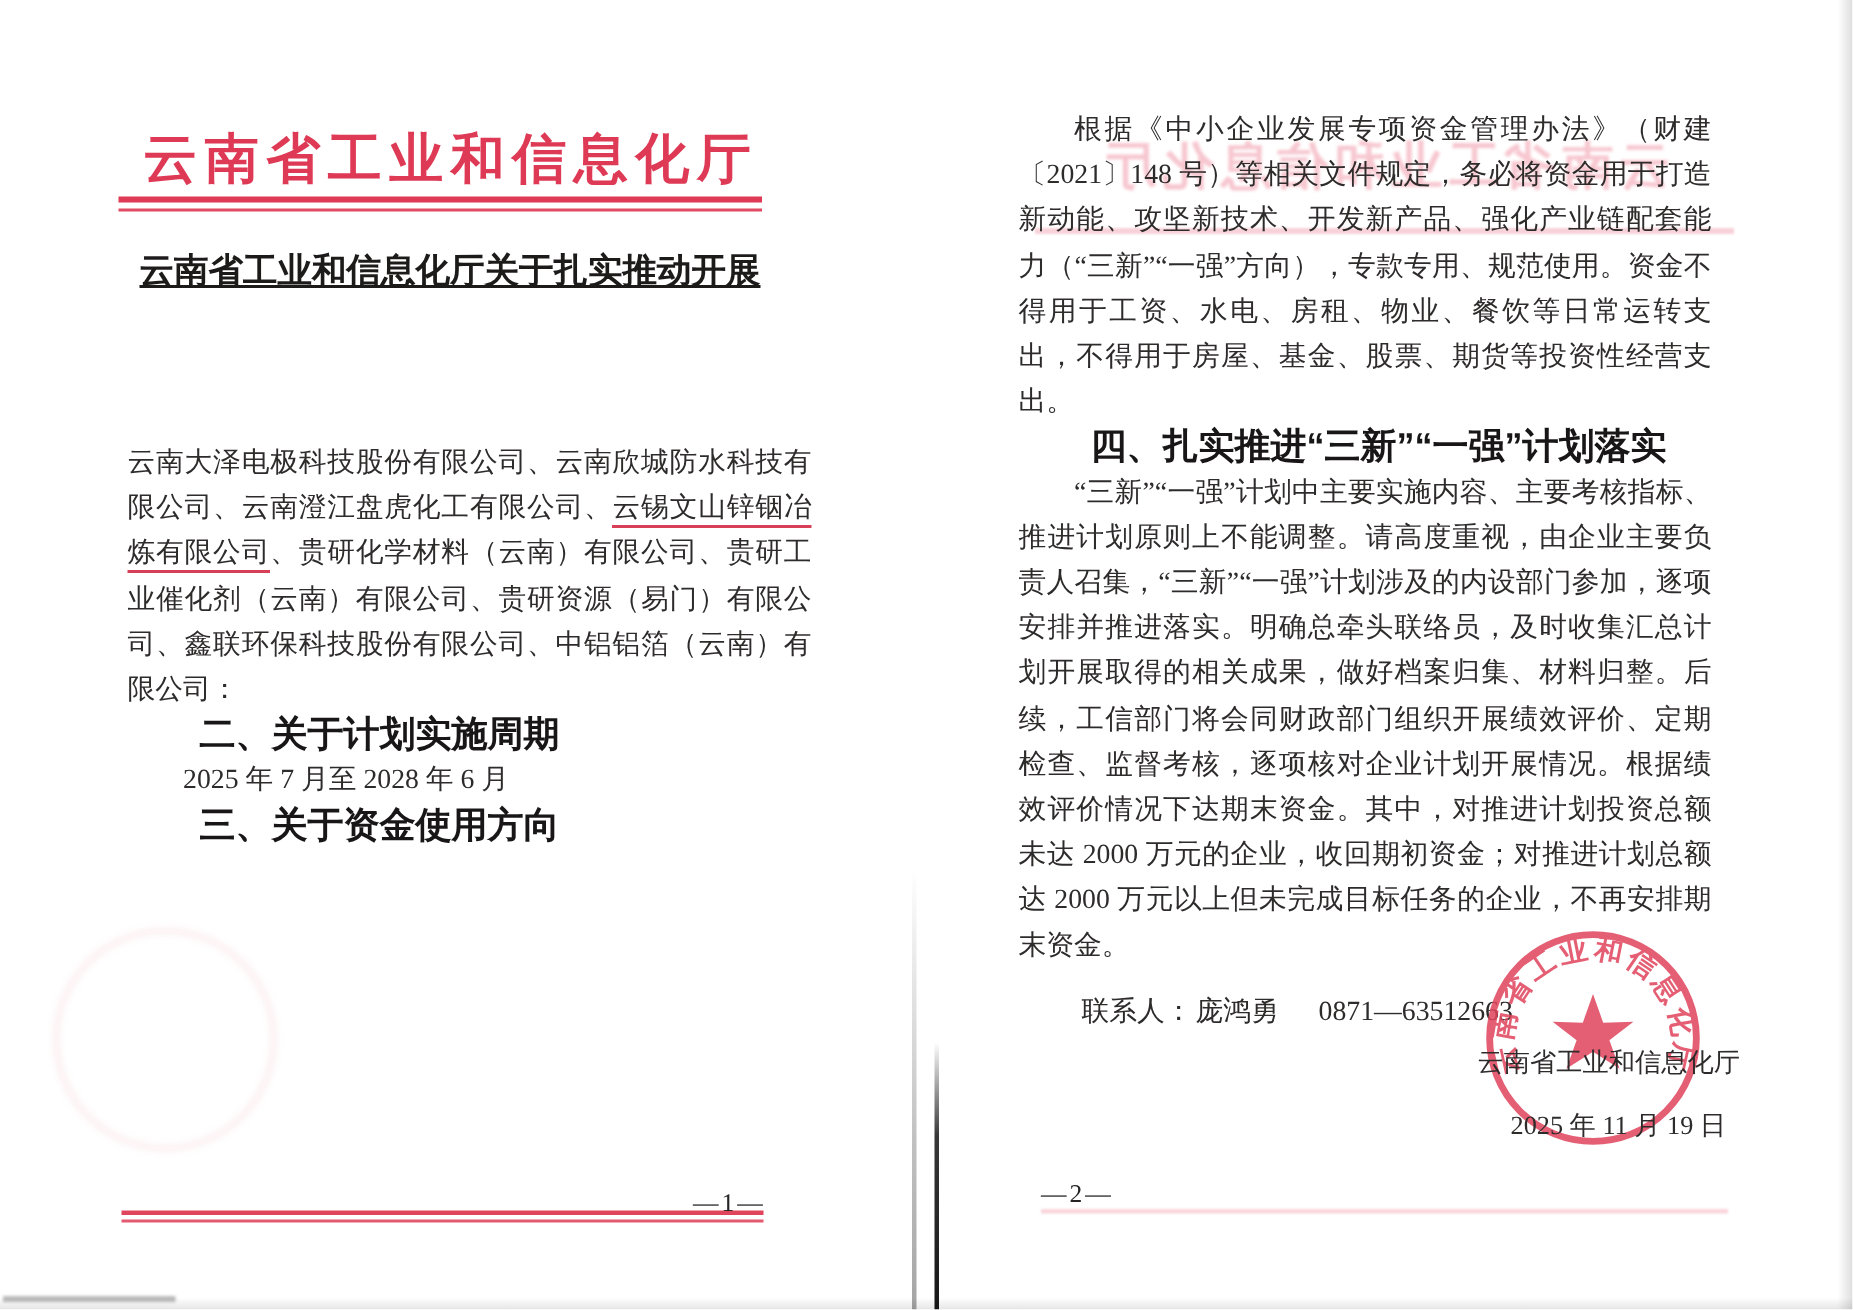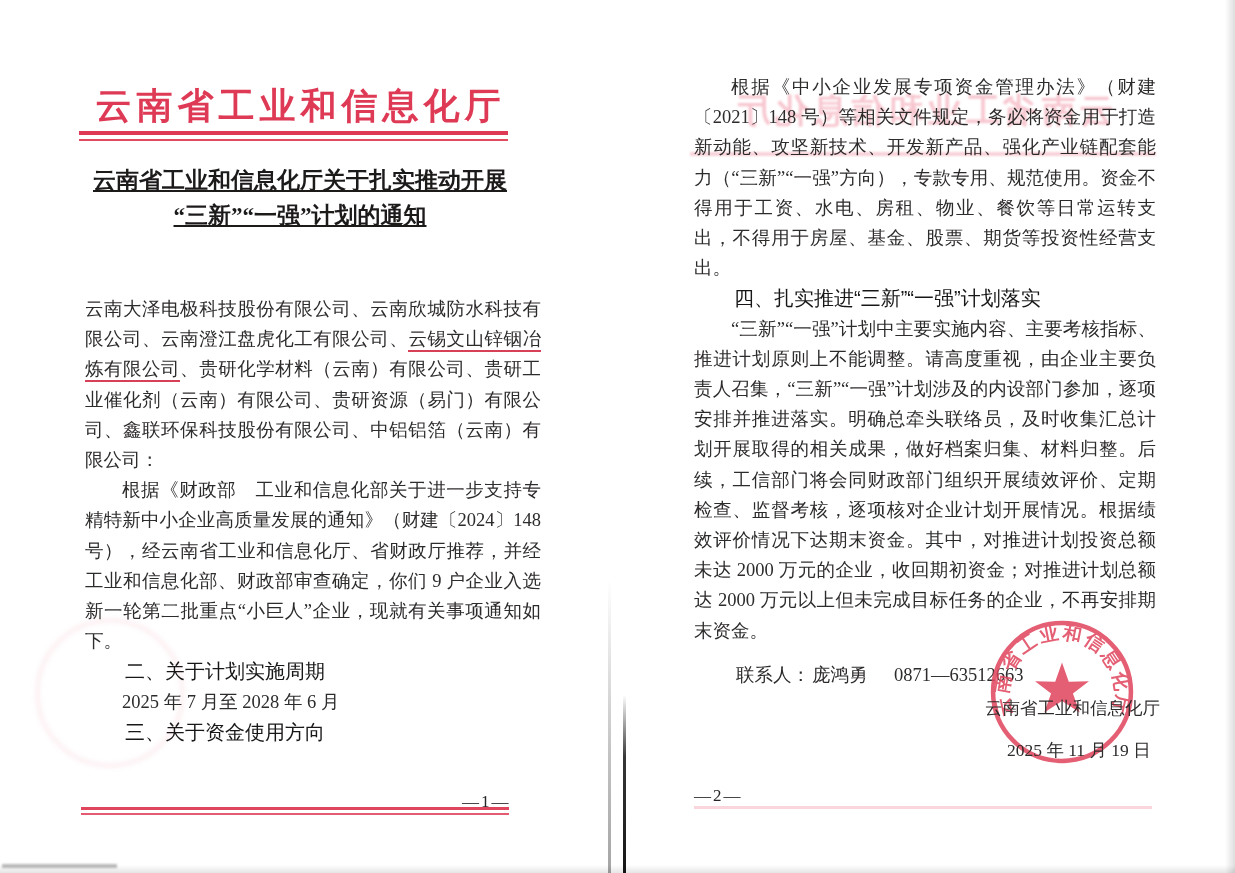--- a/index.html
+++ b/index.html
@@ -29,27 +29,27 @@
     font-size: 23px; line-height: 35px; color: #1d1a1a;
     font-family: "Liberation Serif", "DejaVu Serif", serif;
     z-index: 2;
     text-decoration: underline;
   }
   .body-col {
     font-size: 18.5px; line-height: 30.2px;
     text-align: justify; color: #2e2b2b; z-index: 2;
   }
   .col-left  { left: 85px;  top: 262px; width: 456px; }
-  .col-right { left: 694px; top: 72px;  width: 462px; }
+  .col-right { left: 679px; top: 72px;  width: 462px; }
   .body-col p { text-indent: 2em; }
   .body-col p.no-indent { text-indent: 0; margin-top: 32px; }
   .sec-head {
     font-family: "Liberation Sans", "DejaVu Sans", sans-serif;
-    font-weight: normal; color: #181616; text-indent: 2em;
-    font-size: 20px;
+    font-weight: bold; color: #181616; text-indent: 2em;
+    font-size: 24px;
   }
   .red-underline {
     border-bottom: 2px solid #d84058; padding-bottom: 1px;
   }
   .foot-rule {
     left: 81px; top: 807px; width: 428px; height: 8px;
     border-top: 3px solid #e0455e;
     border-bottom: 2px solid #e45a70;
     z-index: 2;
   }
@@ -125,26 +125,24 @@
   }
 </style>
 </head>
 <body>
 
 <div class="abs letterhead">云南省工业和信息化厅</div>
 <div class="abs head-rule"></div>
 
 <div class="abs doc-title">
   <div>云南省工业和信息化厅关于扎实推动开展</div>
-  <div>“三新”“一强”计划的通知</div>
 </div>
 
 <div class="abs body-col col-left">
   <p class="no-indent"><span>云南大泽电极科技股份有限公司、云南欣城防水科技有限公司、云南澄江盘虎化工有限公司、</span><span class="red-underline">云锡文山锌铟冶炼有限公司</span><span>、贵研化学材料（云南）有限公司、贵研工业催化剂（云南）有限公司、贵研资源（易门）有限公司、鑫联环保科技股份有限公司、中铝铝箔（云南）有限公司：</span></p>
-  <p>根据《财政部　工业和信息化部关于进一步支持专精特新中小企业高质量发展的通知》（财建〔2024〕148 号），经云南省工业和信息化厅、省财政厅推荐，并经工业和信息化部、财政部审查确定，你们 9 户企业入选新一轮第二批重点“小巨人”企业，现就有关事项通知如下。</p>
   <div class="sec-head">二、关于计划实施周期</div>
   <p>2025 年 7 月至 2028 年 6 月</p>
   <div class="sec-head">三、关于资金使用方向</div>
 </div>
 
 <div class="abs seal-bleed"></div>
 <div class="abs foot-rule"></div>
 <div class="abs page-num pn-1">—1—</div>
 
 <div class="abs bleed-head">云南省工业和信息化厅</div>

